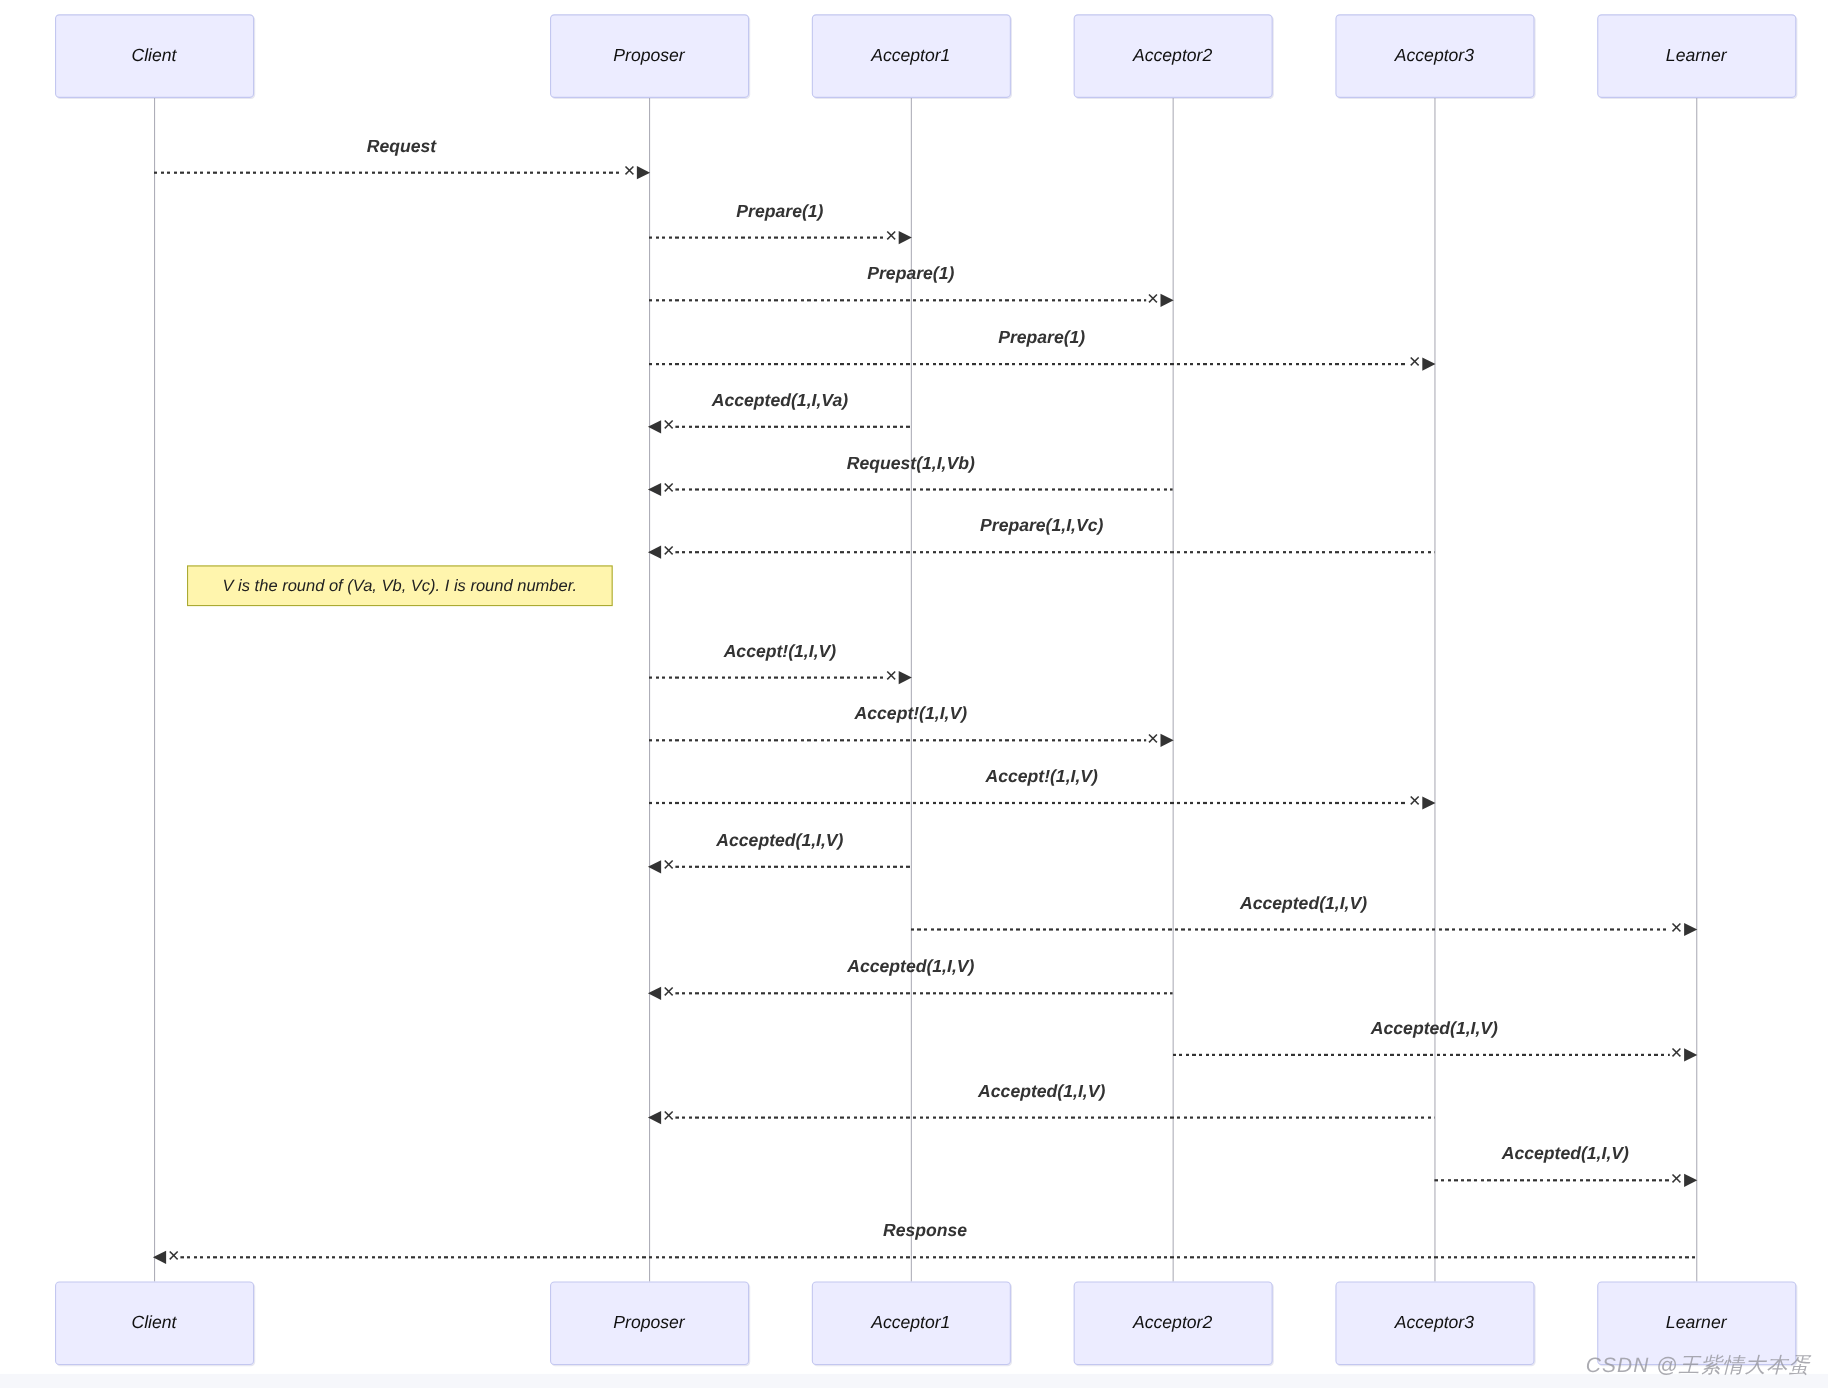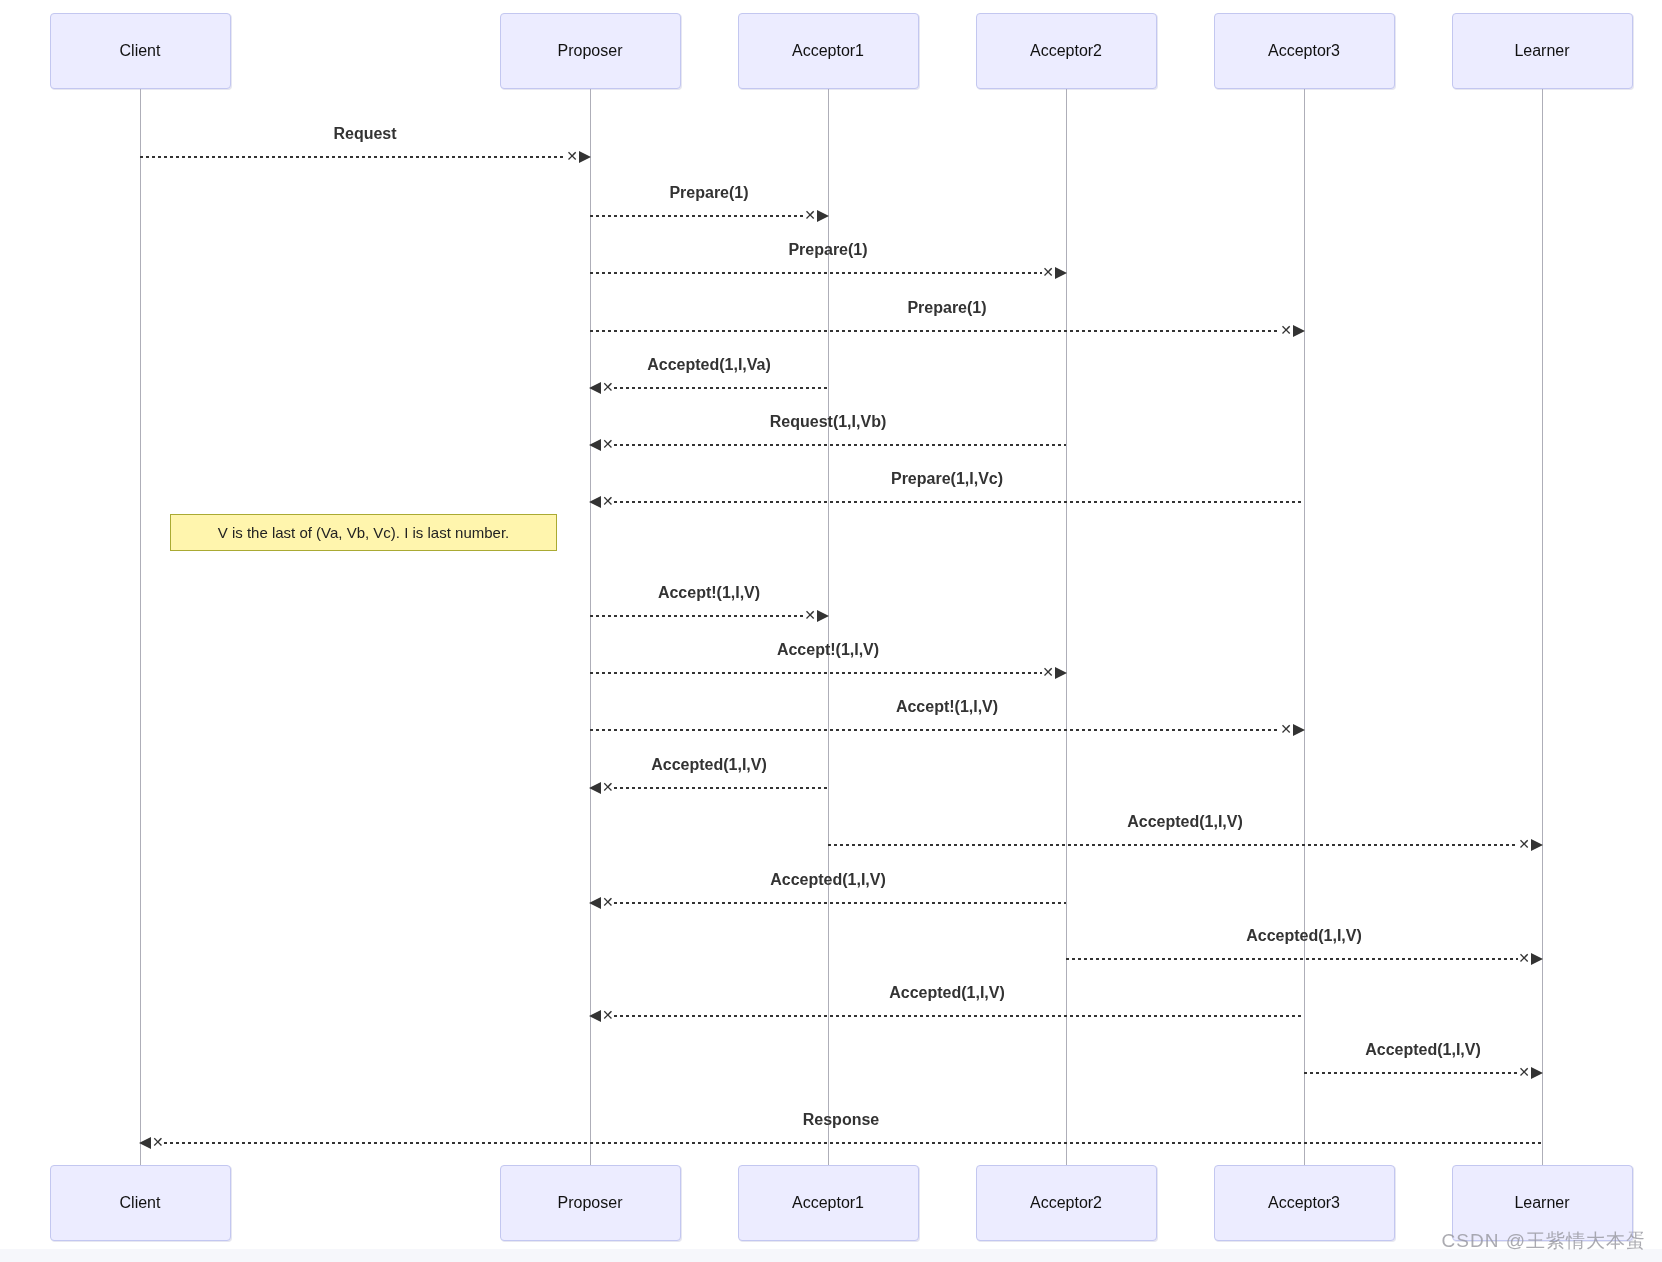--- a/index.html
+++ b/index.html
@@ -1,17 +1,17 @@
 <!DOCTYPE html>
 <html><head>
 <meta charset="utf-8">
 <style>
   html,body{margin:0;padding:0;background:#fff;}
   #stage{position:relative;width:1662px;height:1262px;background:#ffffff;overflow:hidden;
-         font-family:"Liberation Sans",sans-serif;}
+         font-family:"Liberation Sans",sans-serif;font-style:italic;}
   .lifeline{position:absolute;top:89px;height:1076px;width:1px;background:#aeaeb8;}
   .actor{position:absolute;width:181px;height:76px;background:#ececff;border:1px solid #c3c7f0;
          border-radius:4px;box-sizing:border-box;display:flex;align-items:center;justify-content:center;
          font-size:16px;color:#111;box-shadow:1px 1px 0 rgba(160,160,200,.25);}
   .actor.top{top:13px;}
   .actor.bottom{top:1165px;}
   .msg{position:absolute;height:0;}
   .msg .line{position:absolute;top:-1px;height:2px;
          background:repeating-linear-gradient(90deg,#333 0,#333 3px,transparent 3px,transparent 6px);}
   .msg.r .line{left:0;right:24px;}
@@ -177,17 +177,17 @@
         <div class="head"></div>
       </div>
       <div class="msg l" style="left: 140px; top: 1143px; width: 1402px;">
         <div class="label">Response</div>
         <div class="line"></div>
         <div class="cross">✕</div>
         <div class="head"></div>
       </div>
     </div>
   <div class="note">
-    <span>V is the last of (Va, Vb, Vc). I is last number.</span>
+    <span>V is the round of (Va, Vb, Vc). I is round number.</span>
   </div>
   <div class="watermark">CSDN @王紫情大本蛋</div>
   <div class="strip"></div>
 </div>
 
 </body></html>

